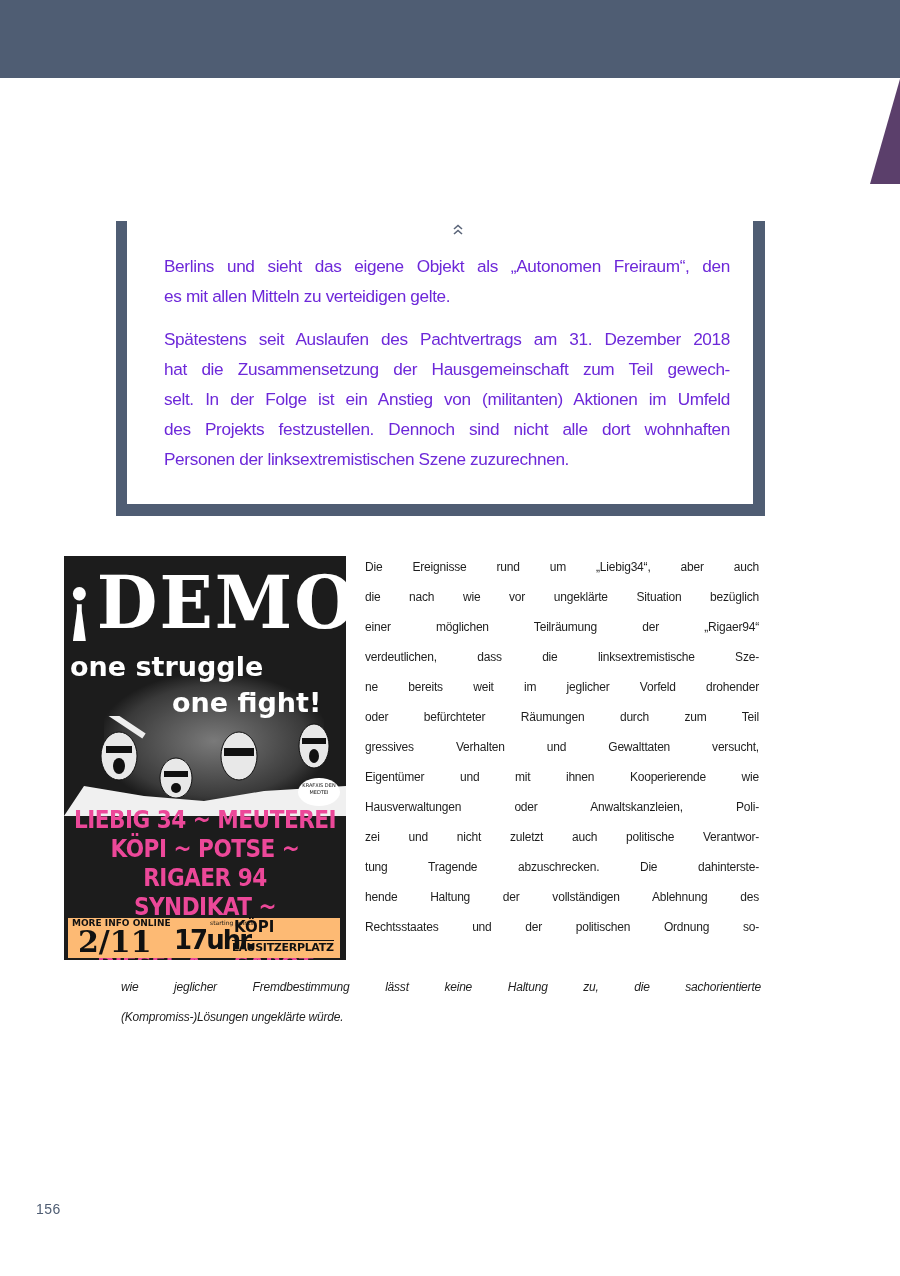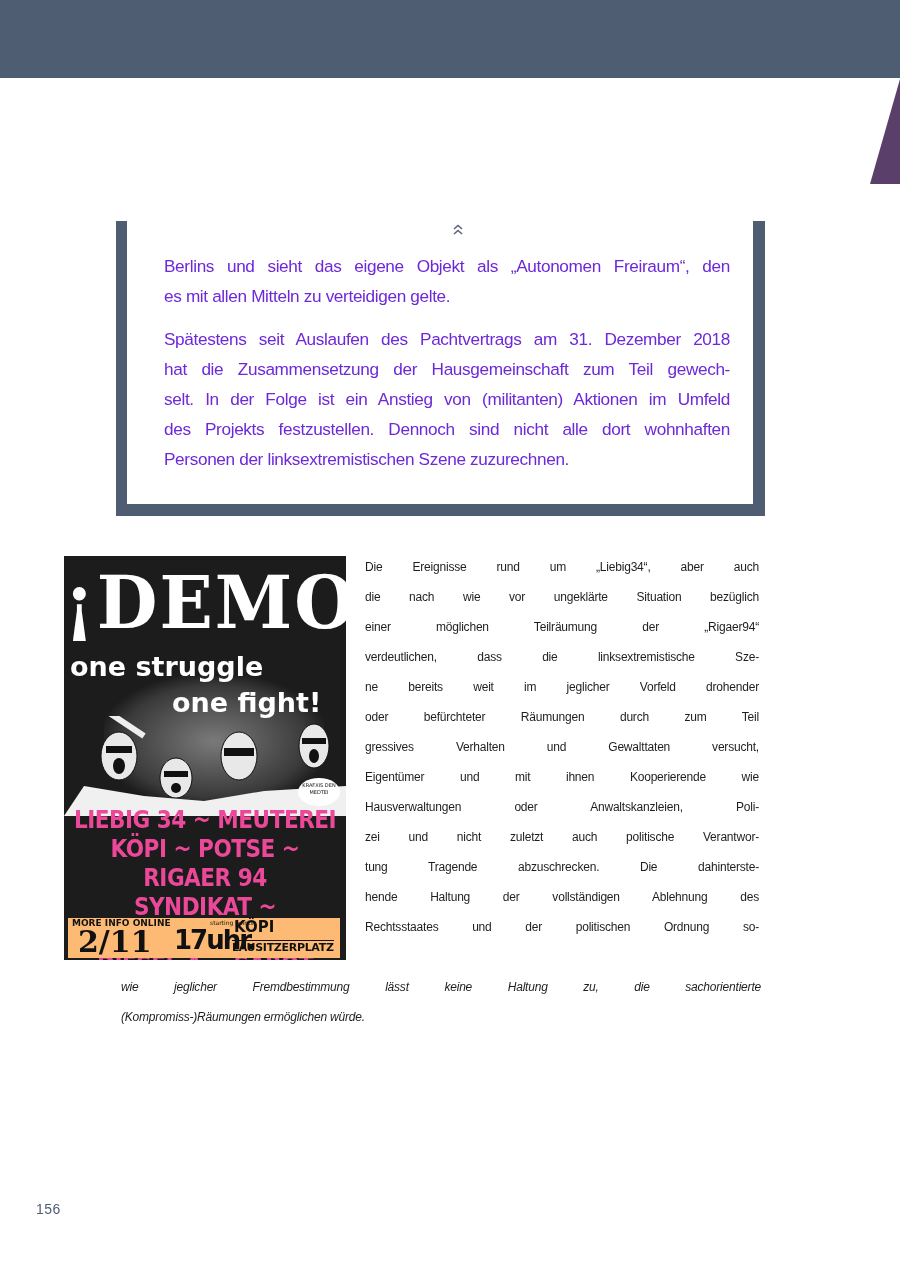--- a/index.html
+++ b/index.html
@@ -171,16 +171,16 @@
   <span>Eigentümer und mit ihnen Kooperierende wie</span>
   <span>Hausverwaltungen oder Anwaltskanzleien, Poli-</span>
   <span>zei und nicht zuletzt auch politische Verantwor-</span>
   <span>tung Tragende abzuschrecken. Die dahinterste-</span>
   <span>hende Haltung der vollständigen Ablehnung des</span>
   <span>Rechtsstaates und der politischen Ordnung so-</span>
 </div>
 
 <div class="body-text full-col">
   <span class="j">wie jeglicher Fremdbestimmung lässt keine Haltung zu, die sachorientierte</span>
-  <span>(Kompromiss-)Räumungen ermöglichen würde.</span>
+  <span>(Kompromiss-)Lösungen ungeklärte würde.</span>
 </div>
 
 <div class="page-number">156</div>
 
 </body></html>

